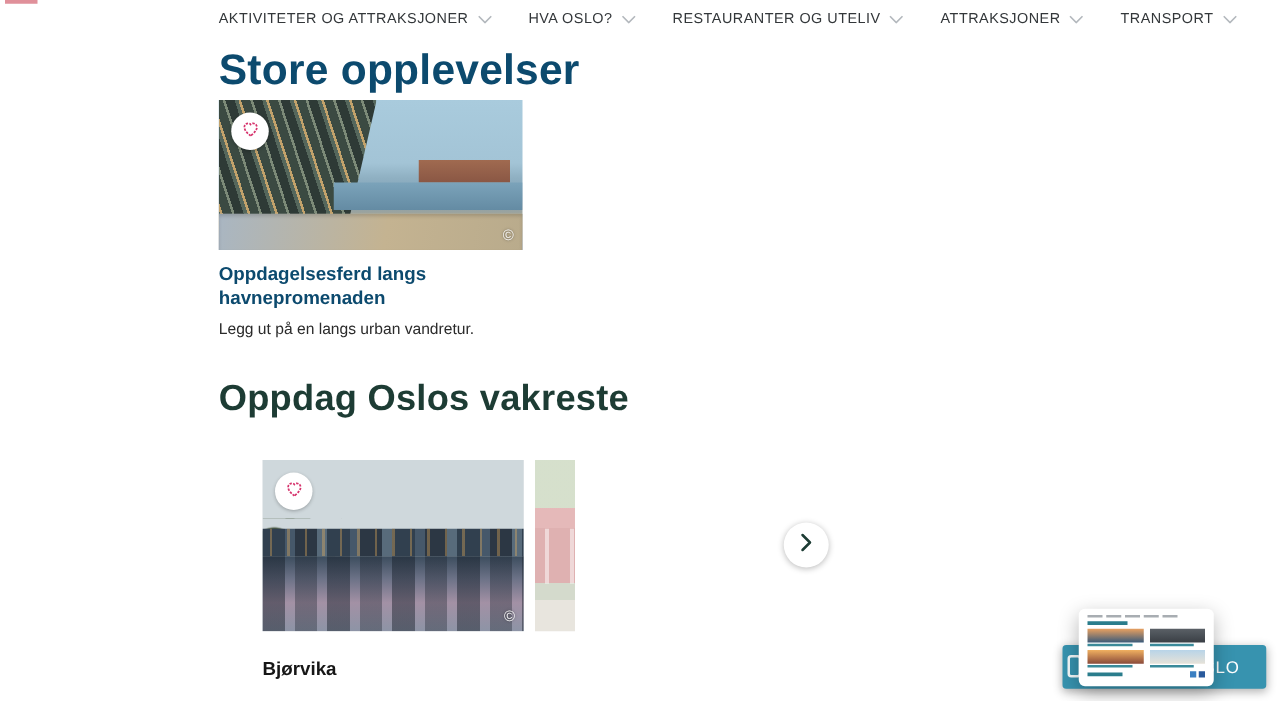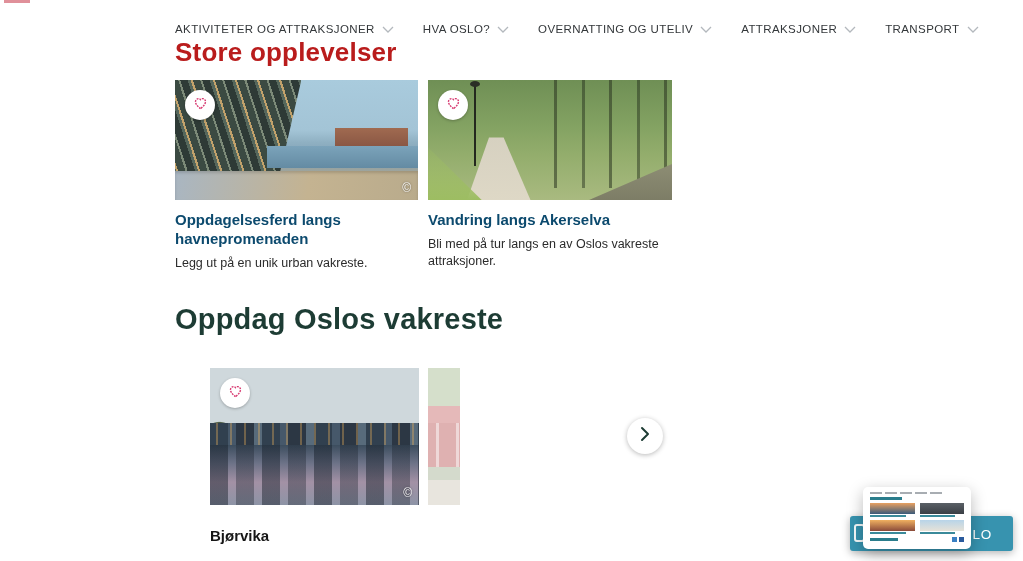--- a/index.html
+++ b/index.html
@@ -6,26 +6,26 @@
   html,body { width:1023px; height:561px; }
   body {
     font-family:"Liberation Sans", sans-serif;
     background:#ffffff;
     position:relative;
     overflow:hidden;
     color:#1a1a1a;
   }
   
   .top-sliver { position:absolute; left:4px; top:0; width:26px; height:3px; background:#e0909a; }
-  .nav { position:absolute; left:175px; top:9px; display:flex; gap:29px; align-items:flex-end;margin-top:14px; }
+  .nav { position:absolute; left:175px; top:9px; display:flex; gap:29px; align-items:flex-end; }
   .nav-item { display:flex; align-items:center; gap:7px; cursor:pointer; white-space:nowrap; }
   .nav-label { font-size:11.5px; letter-spacing:.4px; color:#33373a; font-weight:400; }
   .nav-chev { display:inline-flex; margin-top:1px; }
   
-  .h-exp { position:absolute; left:175px; top:37px; font-size:26px; font-weight:700; color:#b91c1c; letter-spacing:.2px; }
+  .h-exp { position:absolute; left:175px; top:37px; font-size:34px; font-weight:700; color:#0c4a6e; letter-spacing:.2px; }
   .h-hood { position:absolute; left:175px; top:303px; font-size:29px; font-weight:700; color:#1d3c34; letter-spacing:.2px; }
   
   .exp-row { position:absolute; left:175px; top:80px; display:flex; gap:10px; }
   .exp-card { width:243px; cursor:pointer; }
   .exp-img { position:relative; height:120px; overflow:hidden; background:#cfd8dc; }
   .exp-title { margin-top:11px; font-size:15px; font-weight:700; line-height:1.25; color:#0c4a6e; }
   .exp-desc { margin-top:6px; font-size:12.5px; line-height:1.35; color:#2b2b2b; }
   
   .heart-btn { position:absolute; left:10px; top:10px; width:30px; height:30px; border-radius:50%;
     background:#fff; display:flex; align-items:center; justify-content:center;
@@ -146,21 +146,21 @@
   </div>
   <div class="nav-item">
     <span class="nav-label">HVA OSLO?</span>
     <span class="nav-chev">
         <svg width="12" height="7" viewBox="0 0 12 7">
           <polyline points="1,1 6,6 11,1" fill="none" stroke="#b3b8bd" stroke-width="1.3"></polyline>
         </svg>
       </span>
   </div>
   <div class="nav-item">
-    <span class="nav-label">OVERNATTING OG UTELIV</span>
+    <span class="nav-label">RESTAURANTER OG UTELIV</span>
     <span class="nav-chev">
         <svg width="12" height="7" viewBox="0 0 12 7">
           <polyline points="1,1 6,6 11,1" fill="none" stroke="#b3b8bd" stroke-width="1.3"></polyline>
         </svg>
       </span>
   </div>
   <div class="nav-item">
     <span class="nav-label">ATTRAKSJONER</span>
     <span class="nav-chev">
         <svg width="12" height="7" viewBox="0 0 12 7">
@@ -189,39 +189,23 @@
       <div class="harbour-water"></div>
       <div class="harbour-deck"></div>
       <div class="heart-btn">
         <span><svg width="15" height="14" viewBox="0 0 24 22">
               <path d="M12 20C12 20 4 14.5 4 8.9 4 6.2 6.2 4 8.9 4c1.3 0 2.4.6 3.1 1.5C12.7 4.6 13.8 4 15.1 4 17.8 4 20 6.2 20 8.9c0 5.6-8 11.1-8 11.1z" fill="none" stroke="#d6336c" stroke-width="2.2" stroke-dasharray="3 1.6"></path>
             </svg></span>
       </div>
       <span class="copyright">©</span>
     </div>
     <div class="exp-title">Oppdagelsesferd langs havnepromenaden</div>
-    <div class="exp-desc">Legg ut på en unik urban vakreste.</div>
-  </div>
-
-  <div class="exp-card" style="width:244px">
-    <div class="exp-img scene-forest">
-      <div class="forest-trunks"></div>
-      <div class="forest-path"></div>
-      <div class="forest-bank"></div>
-      <div class="forest-river"></div>
-      <div class="forest-lamp"></div>
-      <div class="heart-btn">
-        <span><svg width="15" height="14" viewBox="0 0 24 22">
-              <path d="M12 20C12 20 4 14.5 4 8.9 4 6.2 6.2 4 8.9 4c1.3 0 2.4.6 3.1 1.5C12.7 4.6 13.8 4 15.1 4 17.8 4 20 6.2 20 8.9c0 5.6-8 11.1-8 11.1z" fill="none" stroke="#d6336c" stroke-width="2.2" stroke-dasharray="3 1.6"></path>
-            </svg></span>
-      </div>
-    </div>
-    <div class="exp-title">Vandring langs Akerselva</div>
-    <div class="exp-desc">Bli med på tur langs en av Oslos vakreste attraksjoner.</div>
-  </div>
+    <div class="exp-desc">Legg ut på en langs urban vandretur.</div>
+  </div>
+
 
 </div>
 
 <h2 class="h-hood">Oppdag Oslos vakreste</h2>
 
 <div class="carousel">
   <div class="track">
 
     <div class="hood-card">
       <div class="hood-img scene-bjorvika">

